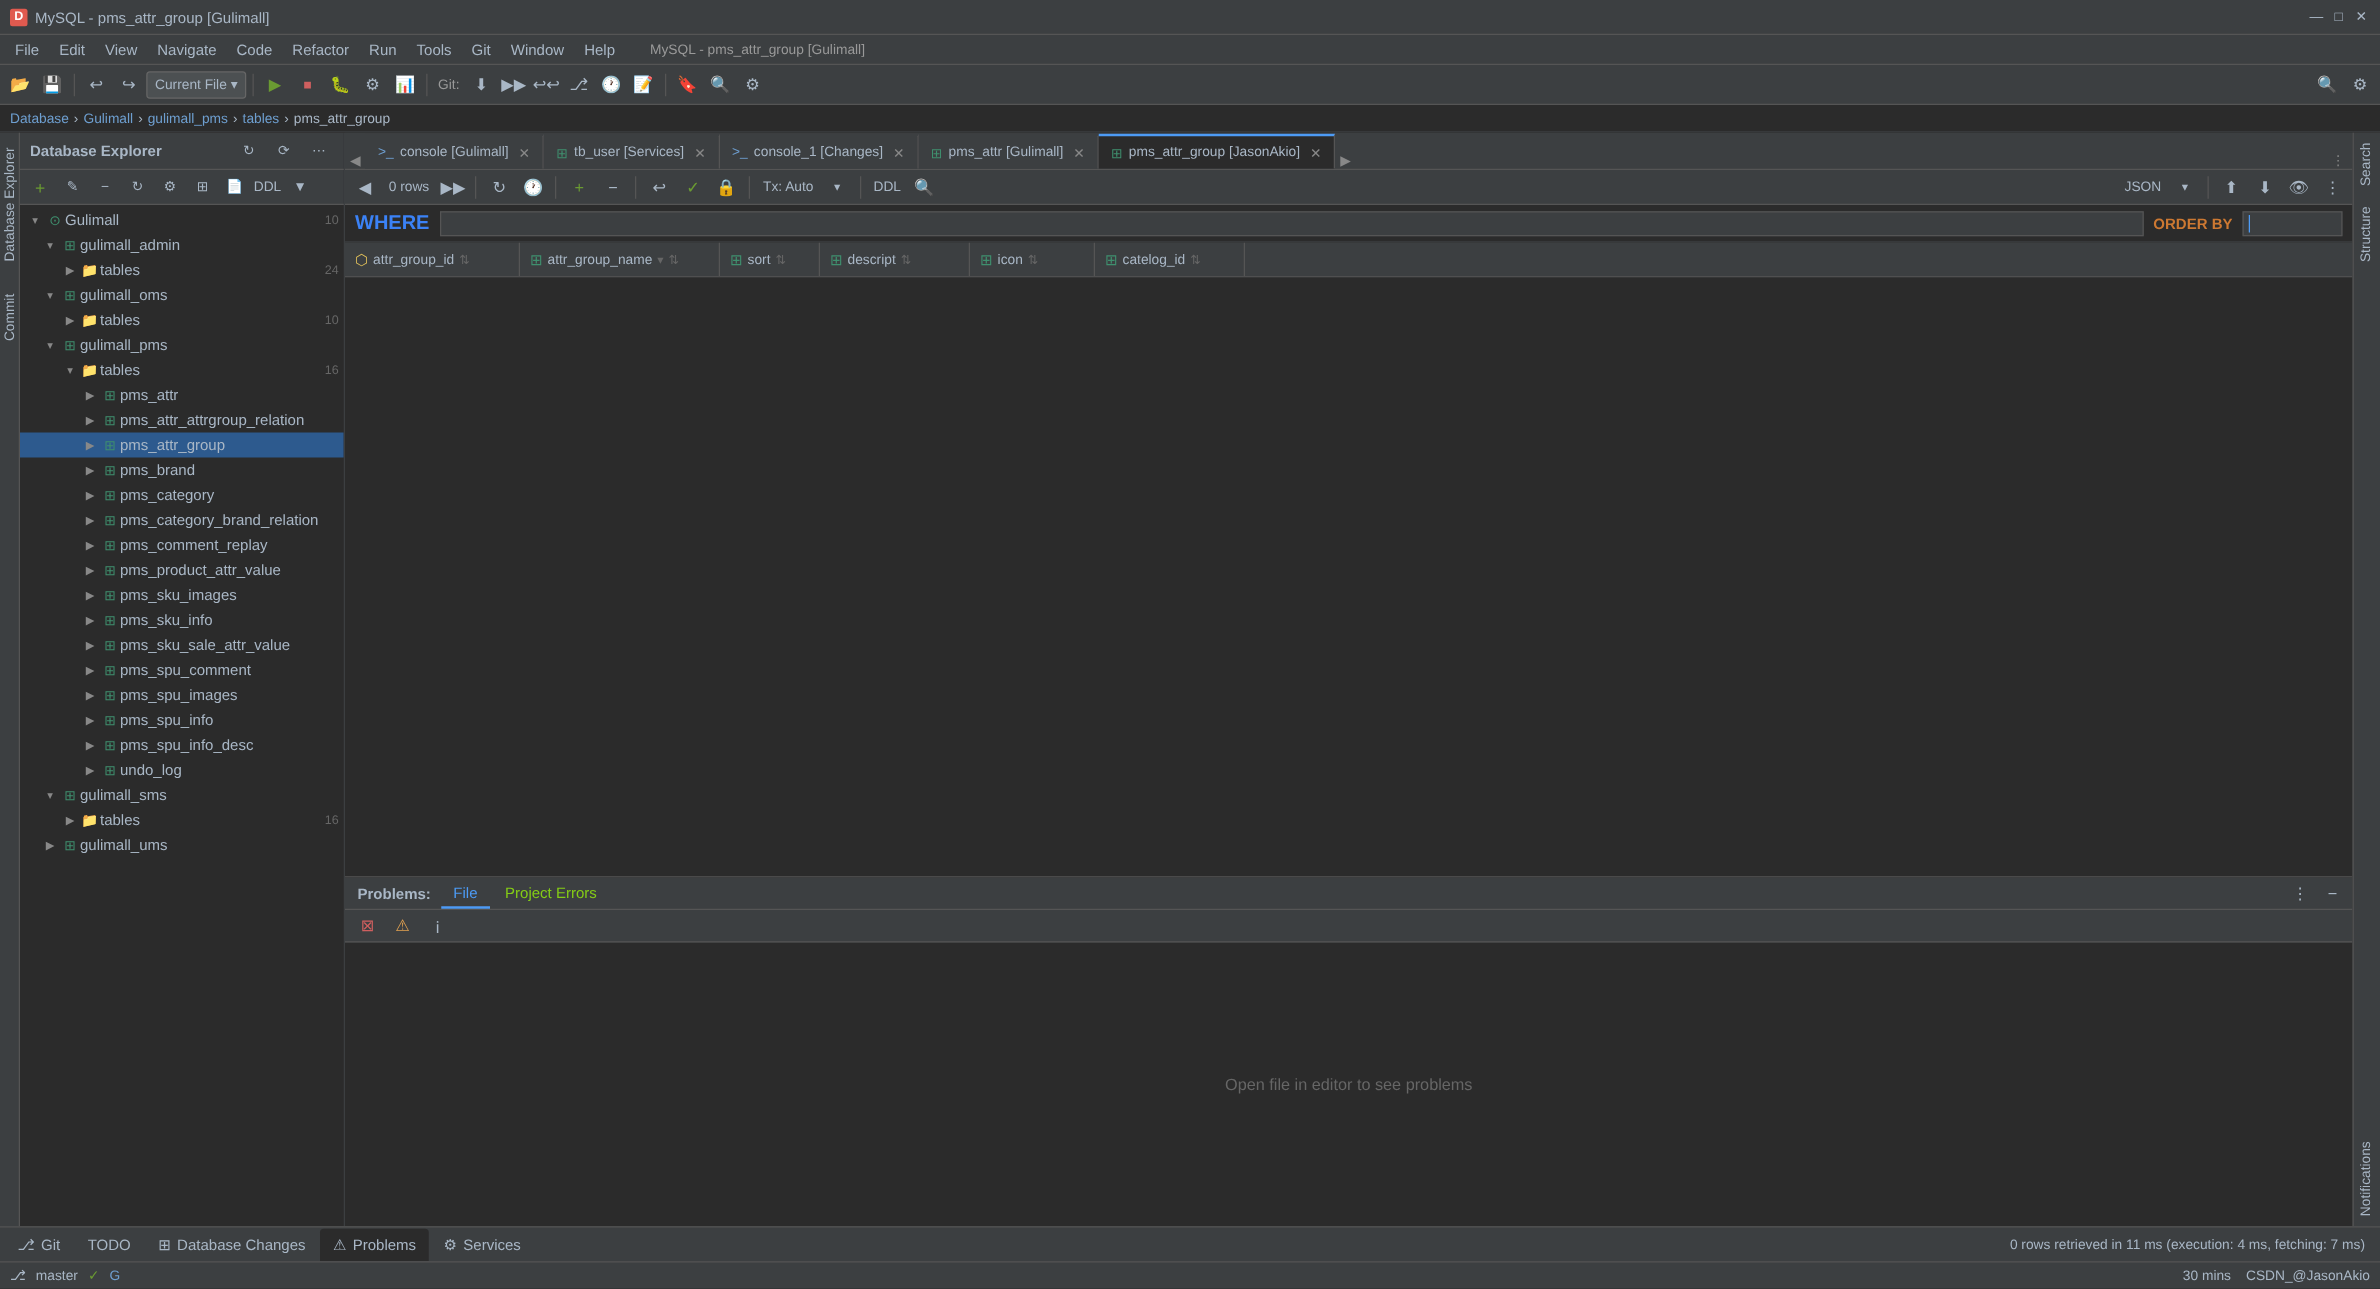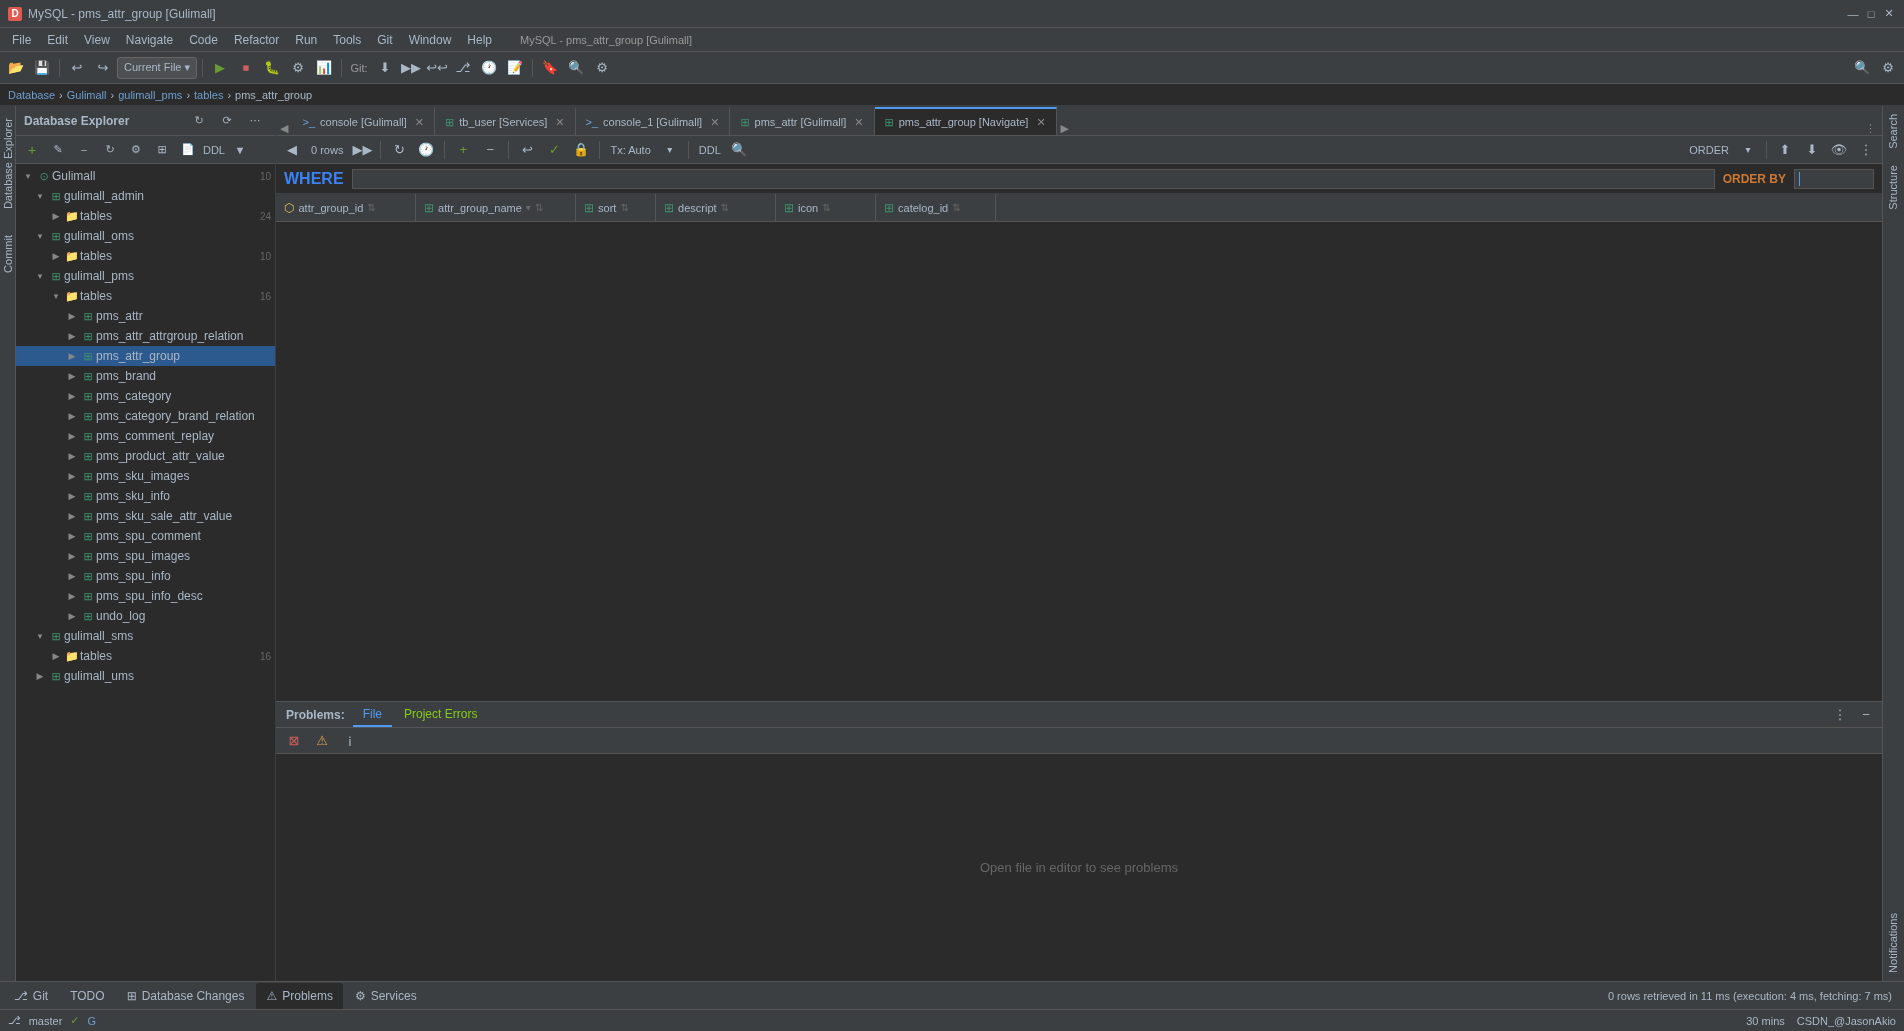--- a/index.html
+++ b/index.html
@@ -720,33 +720,33 @@
       </div>
 
       <div class="tab">
         <span class="tab-icon" style="color:#3f8f6e;">⊞</span>
         <span>tb_user [Services]</span>
         <span class="tab-close">✕</span>
       </div>
 
       <div class="tab">
         <span class="tab-icon" style="color:#6e9fd0;">&gt;_</span>
-        <span>console_1 [Gulimall]</span>
+        <span>console_1 [Changes]</span>
         <span class="tab-close">✕</span>
       </div>
 
       <div class="tab">
         <span class="tab-icon" style="color:#3f8f6e;">⊞</span>
         <span>pms_attr [Gulimall]</span>
         <span class="tab-close">✕</span>
       </div>
 
       <div class="tab active">
         <span class="tab-icon" style="color:#3f8f6e;">⊞</span>
-        <span>pms_attr_group [Navigate]</span>
+        <span>pms_attr_group [JasonAkio]</span>
         <span class="tab-close">✕</span>
       </div>
       <span style="font-size:11px;color:#888;padding:0 4px;cursor:pointer;">▶</span>
       <div style="flex:1;"></div>
       <span style="font-size:11px;color:#888;padding:0 6px;cursor:pointer;">⋮</span>
     </div>
 
     <div class="query-toolbar">
       <span class="tb-btn">◀</span>
       <span style="font-size:11px;padding:0 4px;">0 rows</span>
@@ -761,21 +761,21 @@
       <span class="tb-btn">↩</span>
       <span class="tb-btn" style="color:#6a9a32;">✓</span>
       <span class="tb-btn">🔒</span>
       <div class="tb-separator"></div>
       <span style="font-size:11px;padding:0 4px;">Tx: Auto</span>
       <span class="tb-btn" style="font-size:10px;">▾</span>
       <div class="tb-separator"></div>
       <span style="font-size:11px;padding:0 4px;cursor:pointer;">DDL</span>
       <span class="tb-btn">🔍</span>
       <div style="flex:1;"></div>
-      <span style="font-size:11px;padding:0 4px;">ORDER</span>
+      <span style="font-size:11px;padding:0 4px;">JSON</span>
       <span class="tb-btn" style="font-size:10px;">▾</span>
       <div class="tb-separator"></div>
       <span class="tb-btn">⬆</span>
       <span class="tb-btn">⬇</span>
       <span class="tb-btn">👁</span>
       <span class="tb-btn">⋮</span>
     </div>
 
     <div class="grid-where-bar">
       <span class="where-label">WHERE</span>

